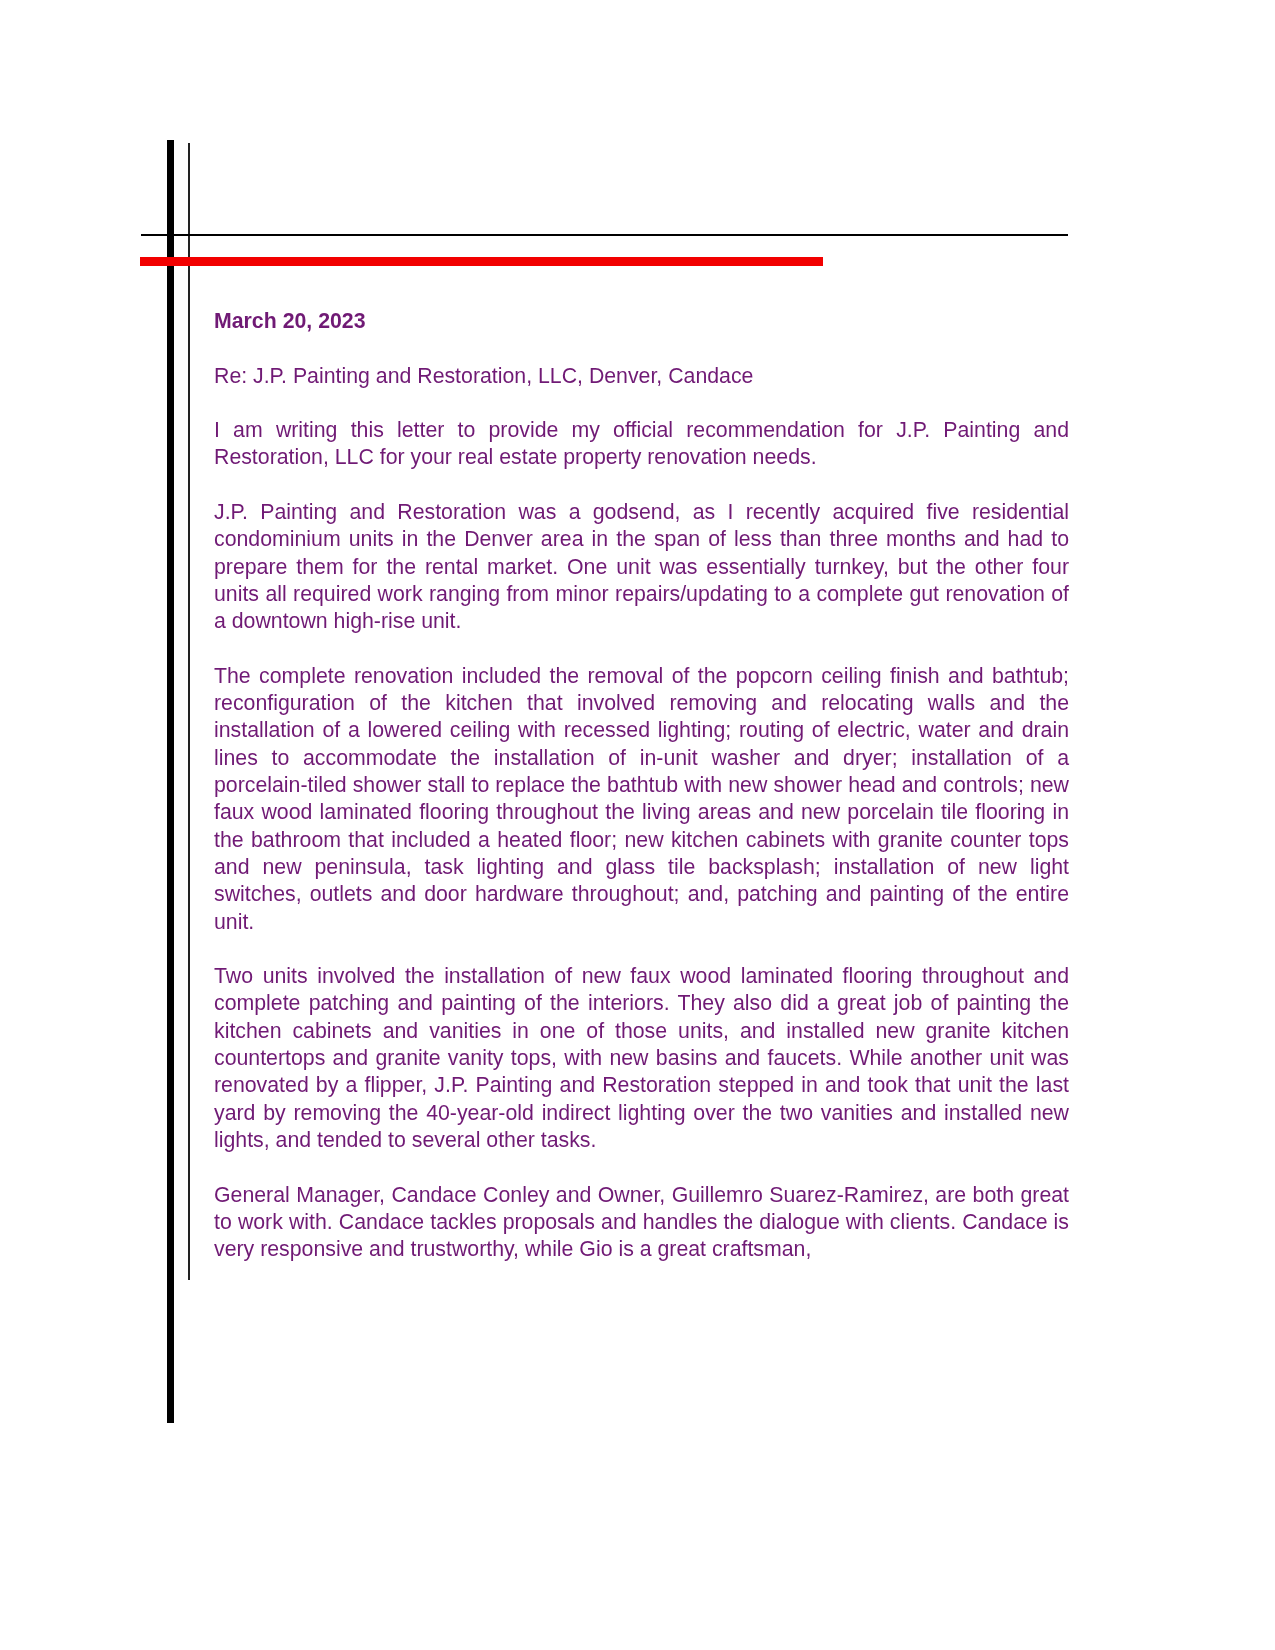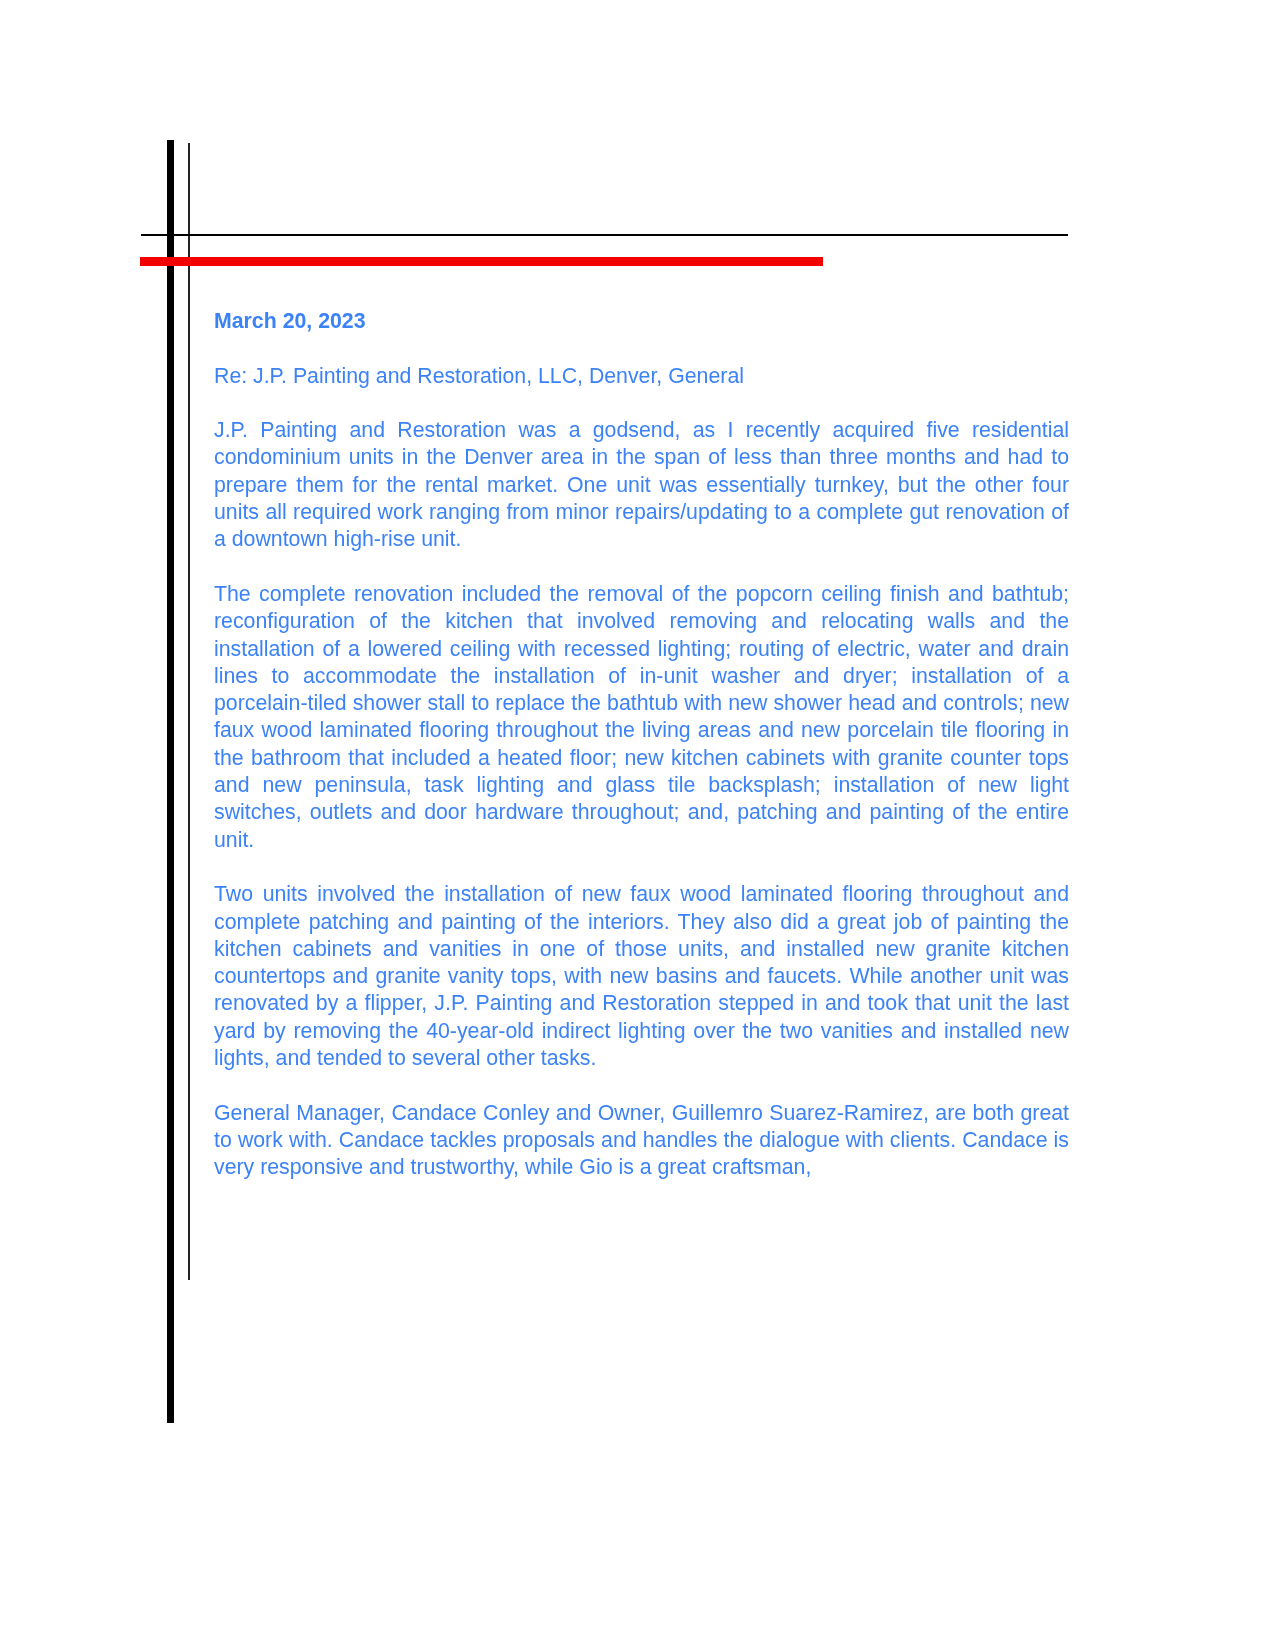--- a/index.html
+++ b/index.html
@@ -4,36 +4,37 @@
 <style>
   html, body { margin: 0; padding: 0; background: #ffffff; }
   body { width: 1275px; height: 1650px; position: relative; overflow: hidden; }
   .page { position: absolute; left: 0; top: 0; width: 1275px; height: 1650px; background: #ffffff; }
   .thick-vbar { position: absolute; left: 167px; top: 140px; width: 7px; height: 1283px; background: #000; }
   .thin-vbar { position: absolute; left: 188px; top: 143px; width: 2px; height: 1137px; background: #222; }
   .thin-hline { position: absolute; left: 141px; top: 234px; width: 927px; height: 2px; background: #000; }
   .red-bar { position: absolute; left: 140px; top: 257px; width: 683px; height: 9px; background: #f20000; }
   .content {
     position: absolute; left: 214px; top: 308px; width: 855px;
-    font-family: "Liberation Sans", sans-serif; font-size: 21.3px; line-height: 27.3px; color: #3b82f6;
+    font-family: "Liberation Sans", sans-serif; font-size: 21.3px; line-height: 27.3px; color: #701a75;
   }
   .date { font-weight: bold; margin: 0 0 27.3px 0; }
   .content p { margin: 0 0 27.3px 0; }
   .justify { text-align: justify; }
 </style>
 </head>
 <body>
 
 <div class="page">
   <div class="thick-vbar"></div>
   <div class="thin-vbar"></div>
   <div class="thin-hline"></div>
   <div class="red-bar"></div>
 
   <div class="content">
     <p class="date">March 20, 2023</p>
-    <p>Re: J.P. Painting and Restoration, LLC, Denver, General</p>
+    <p>Re: J.P. Painting and Restoration, LLC, Denver, Candace</p>
+    <p class="justify">I am writing this letter to provide my official recommendation for J.P. Painting and Restoration, LLC for your real estate property renovation needs.</p>
     <p class="justify">J.P. Painting and Restoration was a godsend, as I recently acquired five residential condominium units in the Denver area in the span of less than three months and had to prepare them for the rental market. One unit was essentially turnkey, but the other four units all required work ranging from minor repairs/updating to a complete gut renovation of a downtown high-rise unit.</p>
     <p class="justify">The complete renovation included the removal of the popcorn ceiling finish and bathtub; reconfiguration of the kitchen that involved removing and relocating walls and the installation of a lowered ceiling with recessed lighting; routing of electric, water and drain lines to accommodate the installation of in-unit washer and dryer; installation of a porcelain-tiled shower stall to replace the bathtub with new shower head and controls; new faux wood laminated flooring throughout the living areas and new porcelain tile flooring in the bathroom that included a heated floor; new kitchen cabinets with granite counter tops and new peninsula, task lighting and glass tile backsplash; installation of new light switches, outlets and door hardware throughout; and, patching and painting of the entire unit.</p>
     <p class="justify">Two units involved the installation of new faux wood laminated flooring throughout and complete patching and painting of the interiors. They also did a great job of painting the kitchen cabinets and vanities in one of those units, and installed new granite kitchen countertops and granite vanity tops, with new basins and faucets. While another unit was renovated by a flipper, J.P. Painting and Restoration stepped in and took that unit the last yard by removing the 40-year-old indirect lighting over the two vanities and installed new lights, and tended to several other tasks.</p>
     <p class="justify">General Manager, Candace Conley and Owner, Guillemro Suarez-Ramirez, are both great to work with. Candace tackles proposals and handles the dialogue with clients. Candace is very responsive and trustworthy, while Gio is a great craftsman,</p>
   </div>
 </div>
 
 </body></html>

